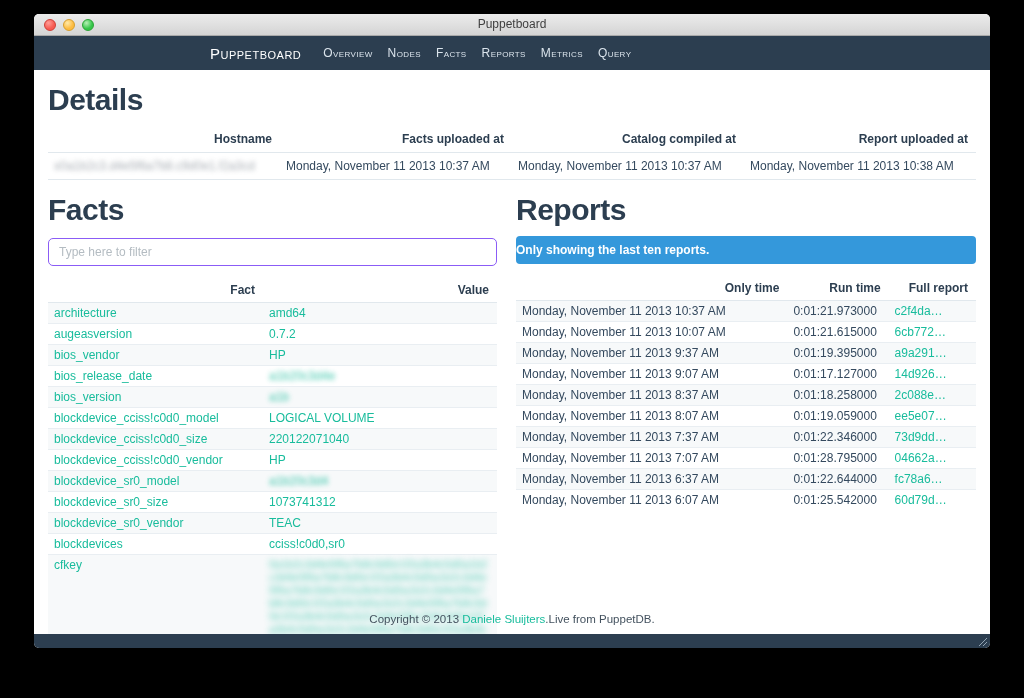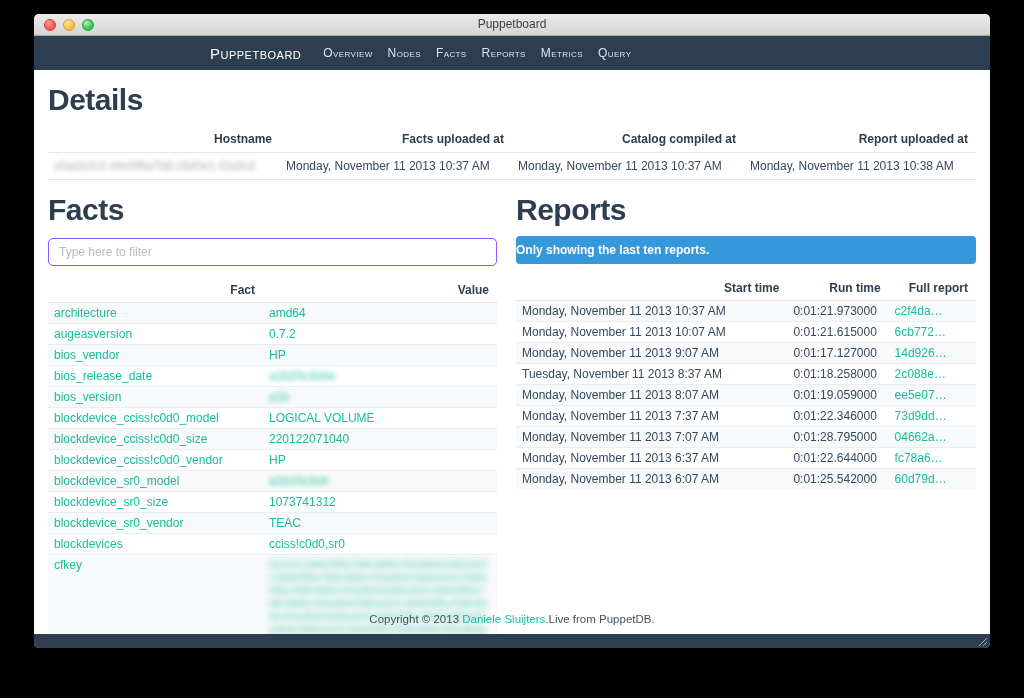--- a/index.html
+++ b/index.html
@@ -227,43 +227,48 @@
               </tbody>
           </table>
         </section>
 
         <section class="reports-col">
           <h1 class="page-h1">Reports</h1>
           <div class="info-banner">Only showing the last ten reports.</div>
           <table class="table reports-table">
             <thead>
               <tr>
-                <th>Start time</th>
+                <th>Only time</th>
                 <th>Run time</th>
                 <th>Full report</th>
               </tr>
             </thead>
             <tbody id="reports-rows">
                 <tr>
                   <td>Monday, November 11 2013 10:37 AM</td>
                   <td>0:01:21.973000</td>
                   <td><a class="tlink">c2f4da…</a></td>
                 </tr>
                 <tr>
                   <td>Monday, November 11 2013 10:07 AM</td>
                   <td>0:01:21.615000</td>
                   <td><a class="tlink">6cb772…</a></td>
                 </tr>
                 <tr>
+                  <td>Monday, November 11 2013 9:37 AM</td>
+                  <td>0:01:19.395000</td>
+                  <td><a class="tlink">a9a291…</a></td>
+                </tr>
+                <tr>
                   <td>Monday, November 11 2013 9:07 AM</td>
                   <td>0:01:17.127000</td>
                   <td><a class="tlink">14d926…</a></td>
                 </tr>
                 <tr>
-                  <td>Tuesday, November 11 2013 8:37 AM</td>
+                  <td>Monday, November 11 2013 8:37 AM</td>
                   <td>0:01:18.258000</td>
                   <td><a class="tlink">2c088e…</a></td>
                 </tr>
                 <tr>
                   <td>Monday, November 11 2013 8:07 AM</td>
                   <td>0:01:19.059000</td>
                   <td><a class="tlink">ee5e07…</a></td>
                 </tr>
                 <tr>
                   <td>Monday, November 11 2013 7:37 AM</td>

